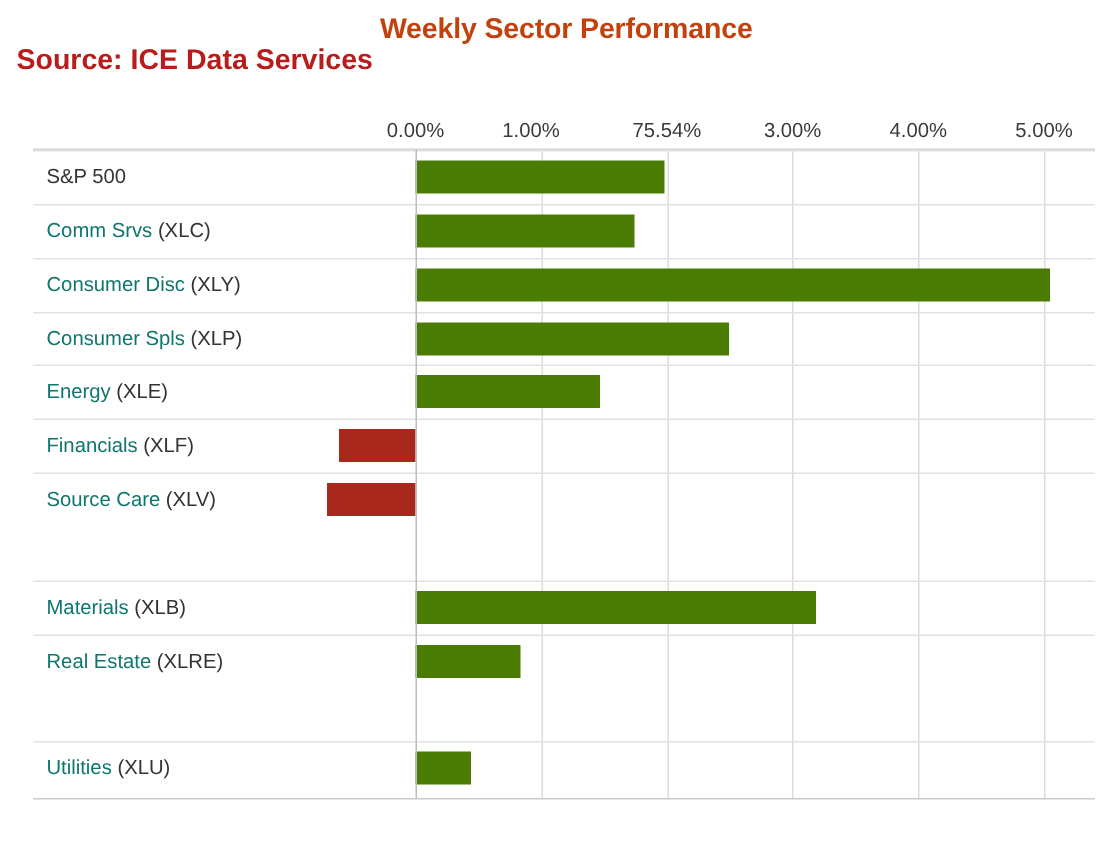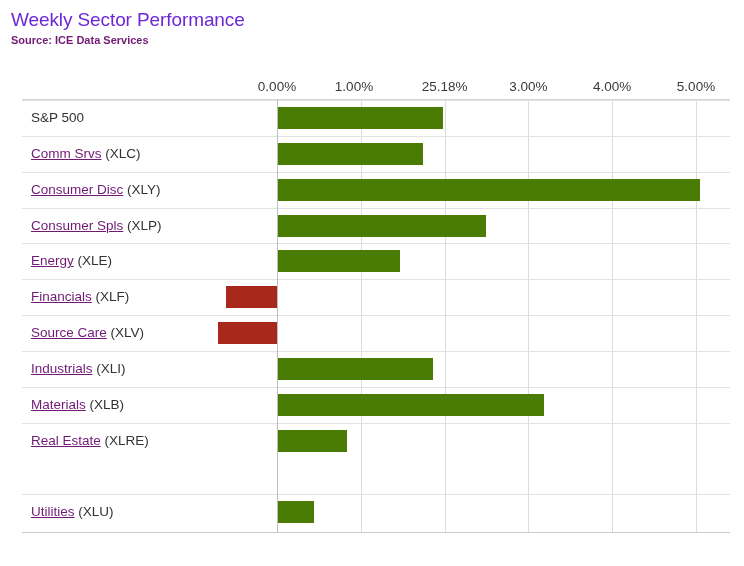--- a/index.html
+++ b/index.html
@@ -14,30 +14,31 @@
     overflow: hidden;
     position: relative;
   }
 
   
   .header {
     padding: 9px 0 0 11px;
   }
   .chart-title {
     font-size: 19px;
-    font-weight: normal;
-    color: #6d28d9;
+    font-weight: bold;
+    color: #c2410c;
     line-height: 22px;
     letter-spacing: -0.1px;
     white-space: nowrap;
+    text-align: center;
   }
   .chart-subtitle {
-    font-size: 11px;
+    font-size: 19px;
     font-weight: bold;
-    color: #701a75;
+    color: #b91c1c;
     line-height: 17px;
     margin-top: 1px;
     white-space: nowrap;
   }
 
   
   .chart-area {
     position: absolute;
     left: 0;
     top: 78px;
@@ -122,22 +123,21 @@
     position: absolute;
     left: 31px;
     top: 0;
     height: 35.85px;
     line-height: 35.85px;
     font-size: 13.5px;
     color: #333333;
     white-space: nowrap;
   }
   .sector-link {
-    color: #701a75;
-    text-decoration: underline;
+    color: #0f766e;
   }
   .ticker {
     color: #333333;
   }
 
   .bar {
     position: absolute;
     top: 7px;
     height: 22px;
     z-index: 2;
@@ -148,21 +148,21 @@
 
 <div class="header">
   <div class="chart-title">Weekly Sector Performance</div>
   <div class="chart-subtitle">Source: ICE Data Services</div>
 </div>
 
 <div class="chart-area">
   <div class="axis-labels" id="axis-labels">
       <div class="axis-tick" style="left: 277px;">0.00%</div>
       <div class="axis-tick" style="left: 354px;">1.00%</div>
-      <div class="axis-tick" style="left: 444.6px;">25.18%</div>
+      <div class="axis-tick" style="left: 444.6px;">75.54%</div>
       <div class="axis-tick" style="left: 528.4px;">3.00%</div>
       <div class="axis-tick" style="left: 612.2px;">4.00%</div>
       <div class="axis-tick" style="left: 696px;">5.00%</div>
     </div>
   <div class="axis-top-rule"></div>
   <div class="plot" id="plot">
       <div class="gridline zero" style="left: 277px;"></div>
       <div class="gridline" style="left: 360.8px;"></div>
       <div class="gridline" style="left: 444.6px;"></div>
       <div class="gridline" style="left: 528.4px;"></div>
@@ -196,25 +196,20 @@
       <div class="row" style="top: 179.25px;">
         <div class="row-sep"></div>
         <div class="row-label"><span class="sector-link">Financials</span><span class="ticker"> (XLF)</span></div>
         <div class="bar" title="-0.61%" style="width: 51.118px; left: 225.882px; background: rgb(168, 40, 28);"></div>
       </div>
       <div class="row" style="top: 215.1px;">
         <div class="row-sep"></div>
         <div class="row-label"><span class="sector-link">Source Care</span><span class="ticker"> (XLV)</span></div>
         <div class="bar" title="-0.70%" style="width: 58.66px; left: 218.34px; background: rgb(168, 40, 28);"></div>
       </div>
-      <div class="row" style="top: 250.95px;">
-        <div class="row-sep"></div>
-        <div class="row-label"><span class="sector-link">Industrials</span><span class="ticker"> (XLI)</span></div>
-        <div class="bar" title="1.86%" style="width: 155.868px; left: 277px; background: rgb(74, 124, 4);"></div>
-      </div>
       <div class="row" style="top: 286.8px; text-align: right;">
         <div class="row-sep"></div>
         <div class="row-label"><span class="sector-link">Materials</span><span class="ticker"> (XLB)</span></div>
         <div class="bar" title="3.19%" style="width: 267.322px; left: 277px; background: rgb(74, 124, 4);"></div>
       </div>
       <div class="row" style="top: 322.65px;">
         <div class="row-sep"></div>
         <div class="row-label"><span class="sector-link">Real Estate</span><span class="ticker"> (XLRE)</span></div>
         <div class="bar" title="0.83%" style="width: 69.554px; left: 277px; background: rgb(74, 124, 4);"></div>
       </div>

